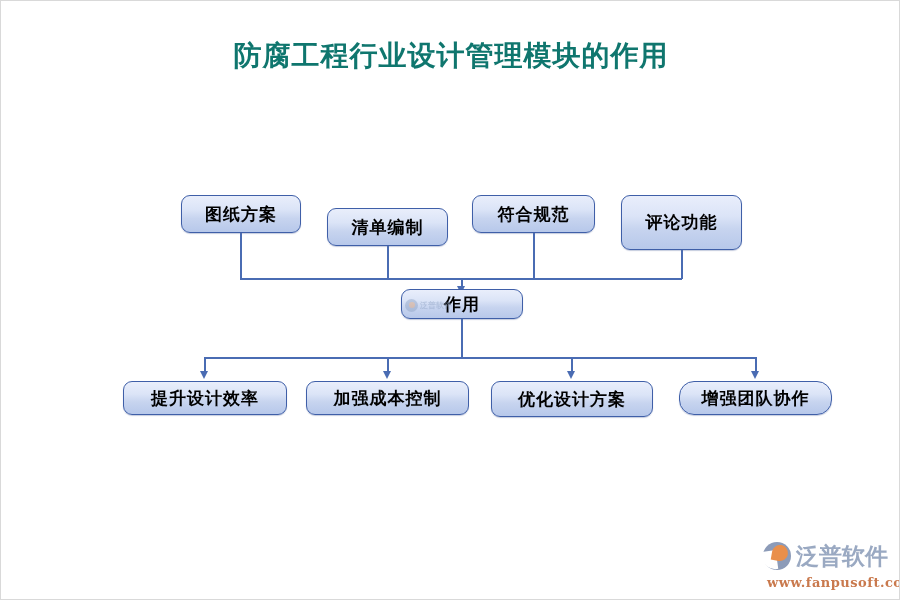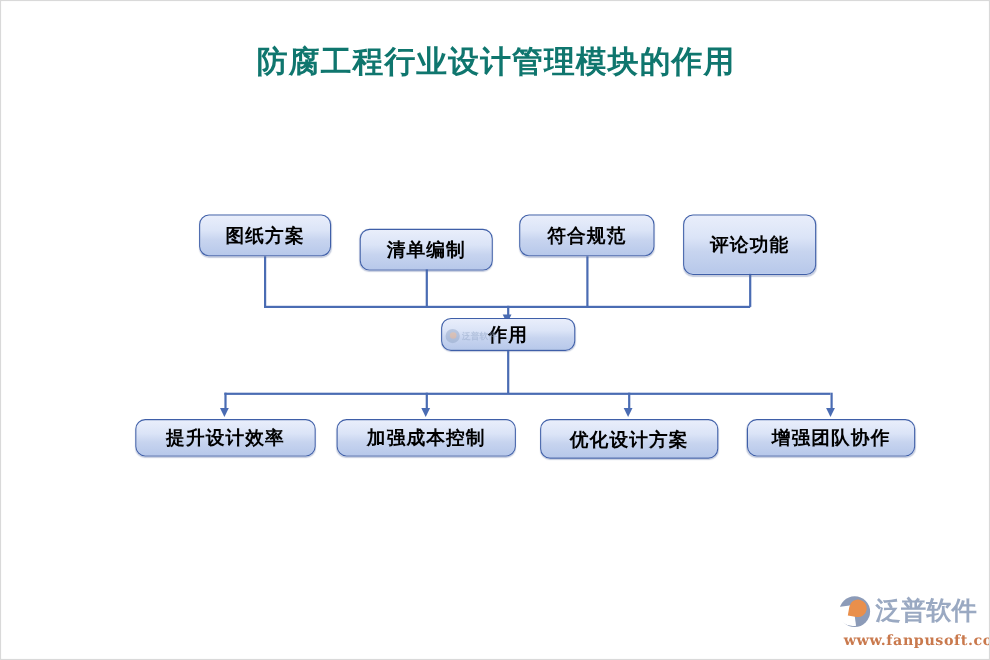--- a/index.html
+++ b/index.html
@@ -243,21 +243,21 @@
 
   <div class="node" style="left:122px; top:380px; width:164px; height:34px;">
     <span>提升设计效率</span>
   </div>
   <div class="node" style="left:305px; top:380px; width:163px; height:34px;">
     <span>加强成本控制</span>
   </div>
   <div class="node" style="left:490px; top:380px; width:162px; height:36px;">
     <span>优化设计方案</span>
   </div>
-  <div class="node" style="left:678px; top:380px; width:153px; height:34px;">
+  <div class="node" style="left:678px; top:380px; width:153px; height:34px;border-radius:15px;">
     <span>增强团队协作</span>
   </div>
 
   <div id="brand-logo">
     <div class="logo-row">
       <span class="logo-mark">
         <span class="disc"></span>
         <span class="notch"></span>
         <span class="swoosh"></span>
       </span>

